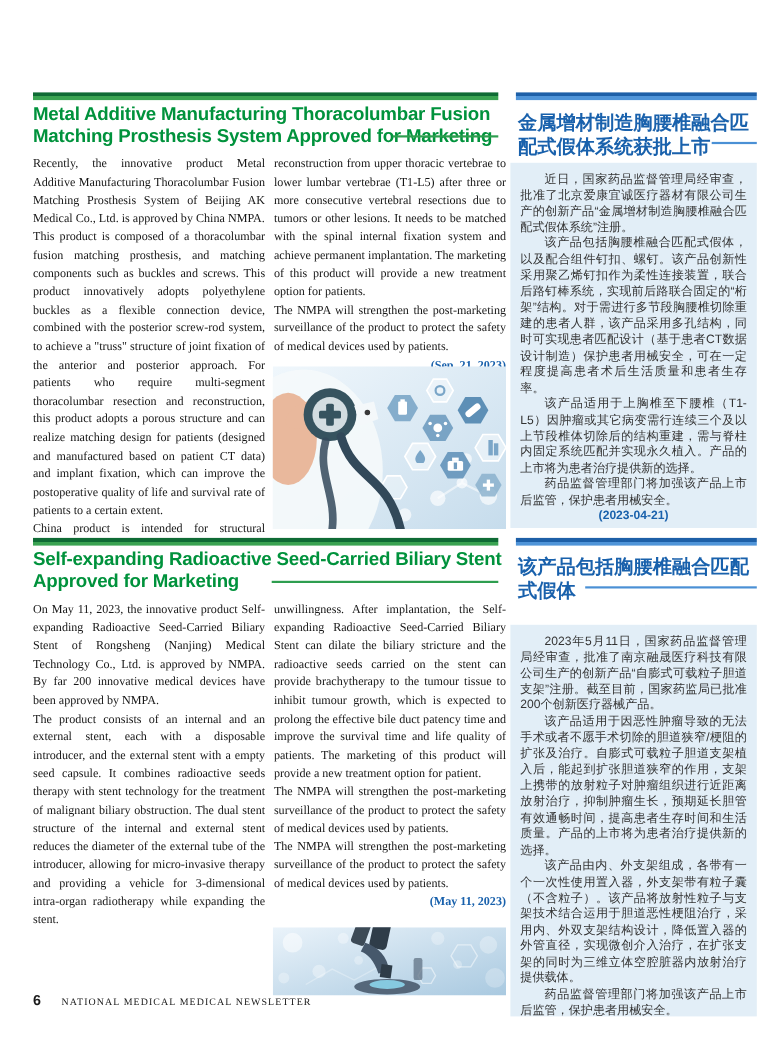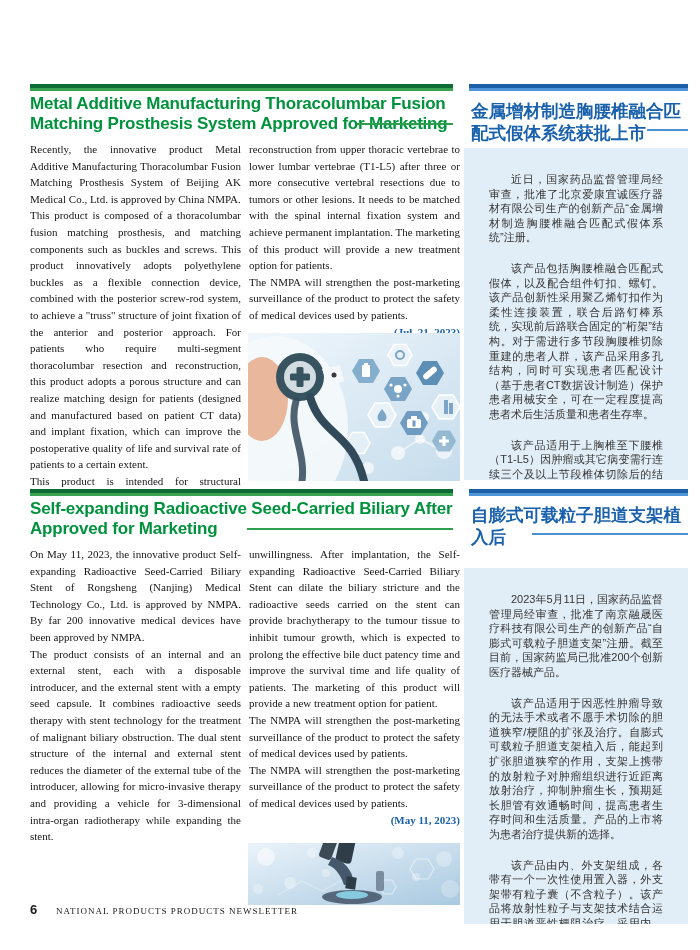--- a/index.html
+++ b/index.html
@@ -59,21 +59,21 @@
   .s2t { left:467px; top:500px; }
   .sr1 { left:647px; top:129px; width:41px; }
   .sr2 { left:532px; top:533px; width:156px; }
   .panel {
     position:absolute; left:464px; width:224px;
     background:#e2eef7; padding:8px 9px; box-sizing:border-box; overflow:hidden;
   }
   .panel.p1 { top:148px; height:332px; }
   .panel.p2 { top:568px; height:356px; }
   .panel p {
-    margin:16px; font-size:11px; line-height:14.6px; color:#333333;
+    margin:0; font-size:11px; line-height:14.6px; color:#333333;
     text-align:justify; text-indent:2em;
   }
   .panel p.date { text-align:center; text-indent:0; color:#1961ac; font-weight:bold; }
 
   
   .footer-num {
     position:absolute; left:30px; top:902px;
     font-size:13px; font-weight:bold; color:#1a1a1a;
   }
   .footer-title {
@@ -89,26 +89,26 @@
 
   <div class="bar green b1g"></div>
   <div class="bar blue b1b"></div>
 
   <h1 class="art-title t1">Metal Additive Manufacturing Thoracolumbar Fusion Matching Prosthesis System Approved for Marketing</h1>
   <div class="title-rule green r1"></div>
 
   <div class="col c1a">
     <p>Recently, the innovative product Metal Additive Manufacturing Thoracolumbar Fusion Matching Prosthesis System of Beijing AK Medical Co., Ltd. is approved by China NMPA.</p>
     <p>This product is composed of a thoracolumbar fusion matching prosthesis, and matching components such as buckles and screws. This product innovatively adopts polyethylene buckles as a flexible connection device, combined with the posterior screw-rod system, to achieve a "truss" structure of joint fixation of the anterior and posterior approach. For patients who require multi-segment thoracolumbar resection and reconstruction, this product adopts a porous structure and can realize matching design for patients (designed and manufactured based on patient CT data) and implant fixation, which can improve the postoperative quality of life and survival rate of patients to a certain extent.</p>
-    <p class="stretch">This product is intended for structural</p>
+    <p class="stretch">China product is intended for structural</p>
   </div>
   <div class="col c1b">
     <p>reconstruction from upper thoracic vertebrae to lower lumbar vertebrae (T1-L5) after three or more consecutive vertebral resections due to tumors or other lesions. It needs to be matched with the spinal internal fixation system and achieve permanent implantation. The marketing of this product will provide a new treatment option for patients.</p>
     <p>The NMPA will strengthen the post-marketing surveillance of the product to protect the safety of medical devices used by patients.</p>
-    <p class="date">(Jul. 21, 2023)</p>
+    <p class="date">(Sep. 21, 2023)</p>
   </div>
 
   <svg class="photo ph1" width="212" height="148" viewBox="0 0 212 148">
     <defs>
       <linearGradient id="bg1" x1="0" y1="0" x2="1" y2="1">
         <stop offset="0" stop-color="#f0f7fc"></stop>
           <stop offset="1" stop-color="#c6dcec"></stop>
       </linearGradient>
     </defs>
     <rect width="212" height="148" fill="url(#bg1)"></rect>
@@ -194,21 +194,21 @@
     <p>近日，国家药品监督管理局经审查，批准了北京爱康宜诚医疗器材有限公司生产的创新产品“金属增材制造胸腰椎融合匹配式假体系统”注册。</p>
     <p>该产品包括胸腰椎融合匹配式假体，以及配合组件钉扣、螺钉。该产品创新性采用聚乙烯钉扣作为柔性连接装置，联合后路钉棒系统，实现前后路联合固定的“桁架”结构。对于需进行多节段胸腰椎切除重建的患者人群，该产品采用多孔结构，同时可实现患者匹配设计（基于患者CT数据设计制造）保护患者用械安全，可在一定程度提高患者术后生活质量和患者生存率。</p>
     <p>该产品适用于上胸椎至下腰椎（T1-L5）因肿瘤或其它病变需行连续三个及以上节段椎体切除后的结构重建，需与脊柱内固定系统匹配并实现永久植入。产品的上市将为患者治疗提供新的选择。</p>
     <p>药品监督管理部门将加强该产品上市后监管，保护患者用械安全。</p>
     <p class="date">(2023-04-21)</p>
   </div>
 
   <div class="bar green b2g"></div>
   <div class="bar blue b2b"></div>
 
-  <h1 class="art-title t2">Self-expanding Radioactive Seed-Carried Biliary After Approved for Marketing</h1>
+  <h1 class="art-title t2">Self-expanding Radioactive Seed-Carried Biliary Stent Approved for Marketing</h1>
   <div class="title-rule green r2"></div>
 
   <div class="col c2a">
     <p>On May 11, 2023, the innovative product Self-expanding Radioactive Seed-Carried Biliary Stent of Rongsheng (Nanjing) Medical Technology Co., Ltd. is approved by NMPA. By far 200 innovative medical devices have been approved by NMPA.</p>
     <p>The product consists of an internal and an external stent, each with a disposable introducer, and the external stent with a empty seed capsule. It combines radioactive seeds therapy with stent technology for the treatment of malignant biliary obstruction. The dual stent structure of the internal and external stent reduces the diameter of the external tube of the introducer, allowing for micro-invasive therapy and providing a vehicle for 3-dimensional intra-organ radiotherapy while expanding the stent.</p>
   </div>
   <div class="col c2b">
     <p>unwillingness. After implantation, the Self-expanding Radioactive Seed-Carried Biliary Stent can dilate the biliary stricture and the radioactive seeds carried on the stent can provide brachytherapy to the tumour tissue to inhibit tumour growth, which is expected to prolong the effective bile duct patency time and improve the survival time and life quality of patients. The marketing of this product will provide a new treatment option for patient.</p>
     <p>The NMPA will strengthen the post-marketing surveillance of the product to protect the safety of medical devices used by patients.</p>
     <p>The NMPA will strengthen the post-marketing surveillance of the product to protect the safety of medical devices used by patients.</p>
@@ -244,26 +244,26 @@
       <rect x="74" y="-8" width="13" height="24" rx="3" fill="#3c4a56" transform="rotate(20 80 4)"></rect>
       <rect x="90" y="-10" width="16" height="30" rx="4" fill="#2f3d49" transform="rotate(12 98 5)"></rect>
       <path d="M84 14 C 96 18, 104 26, 106 40 L96 42 C 92 30, 86 24, 80 22 Z" fill="#46586b"></path>
       <rect x="98" y="34" width="10" height="12" fill="#2e3c48" transform="rotate(8 103 40)"></rect>
       <ellipse cx="104" cy="54" rx="30" ry="7" fill="#55677a"></ellipse>
       <ellipse cx="104" cy="52" rx="16" ry="4" fill="#8fdcf2" opacity="0.85"></ellipse>
       <rect x="128" y="28" width="8" height="20" rx="2" fill="#5a6b7d" opacity="0.7"></rect>
     </g>
   </svg>
 
-  <h2 class="cn-title s2t">自膨式可载粒子胆道支架植入后</h2>
+  <h2 class="cn-title s2t">该产品包括胸腰椎融合匹配式假体</h2>
   <div class="title-rule blue sr2"></div>
   <div class="panel p2">
     <p>2023年5月11日，国家药品监督管理局经审查，批准了南京融晟医疗科技有限公司生产的创新产品“自膨式可载粒子胆道支架”注册。截至目前，国家药监局已批准200个创新医疗器械产品。</p>
     <p>该产品适用于因恶性肿瘤导致的无法手术或者不愿手术切除的胆道狭窄/梗阻的扩张及治疗。自膨式可载粒子胆道支架植入后，能起到扩张胆道狭窄的作用，支架上携带的放射粒子对肿瘤组织进行近距离放射治疗，抑制肿瘤生长，预期延长胆管有效通畅时间，提高患者生存时间和生活质量。产品的上市将为患者治疗提供新的选择。</p>
     <p>该产品由内、外支架组成，各带有一个一次性使用置入器，外支架带有粒子囊（不含粒子）。该产品将放射性粒子与支架技术结合运用于胆道恶性梗阻治疗，采用内、外双支架结构设计，降低置入器的外管直径，实现微创介入治疗，在扩张支架的同时为三维立体空腔脏器内放射治疗提供载体。</p>
     <p>药品监督管理部门将加强该产品上市后监管，保护患者用械安全。</p>
 
   </div>
 
   <div class="footer-num">6</div>
-  <div class="footer-title">NATIONAL PRODUCTS PRODUCTS NEWSLETTER</div>
+  <div class="footer-title">NATIONAL MEDICAL MEDICAL NEWSLETTER</div>
 
 </div>
 
 </body></html>

